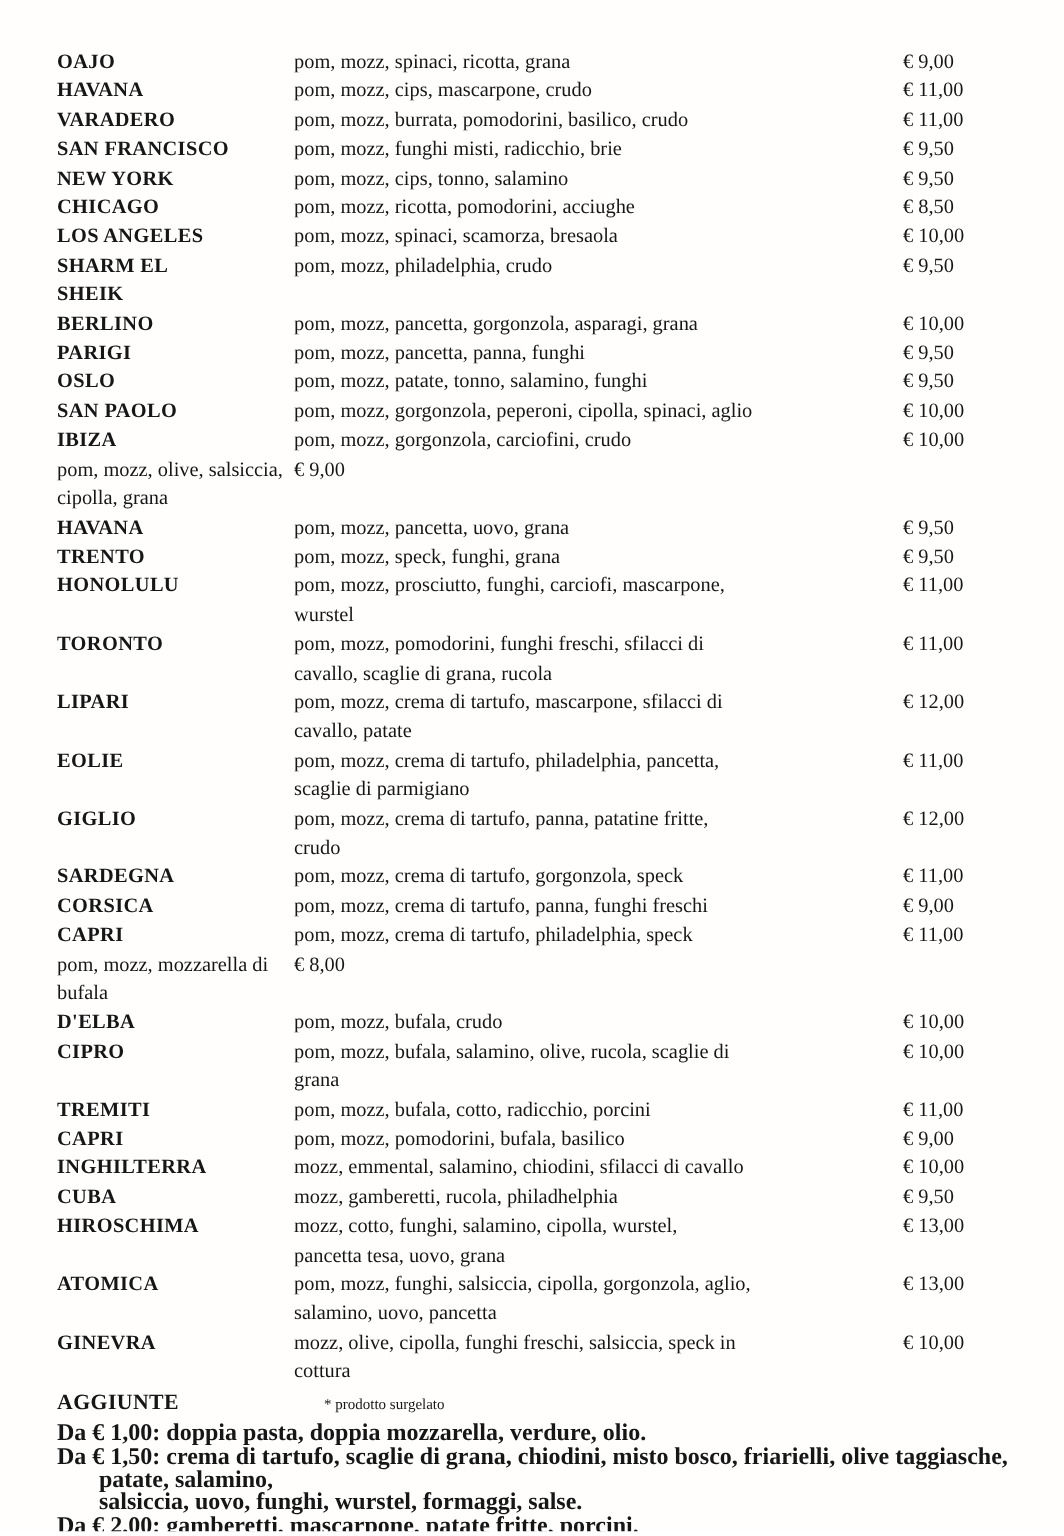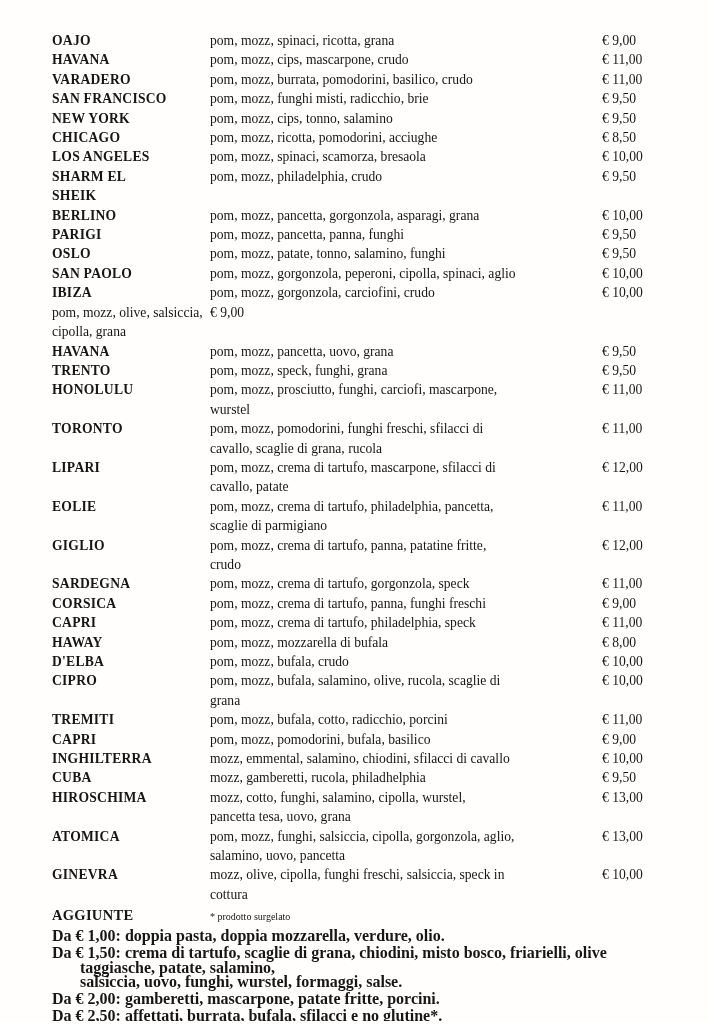--- a/index.html
+++ b/index.html
@@ -2,21 +2,21 @@
 <html><head>
 <meta charset="utf-8">
 <style>
   html, body { margin: 0; padding: 0; background: #ffffff; }
   .page {
     position: relative;
     width: 709px;
     height: 1021px;
     background: #fffefd;
     box-sizing: border-box;
-    padding: 31px 37px 0 52px;
+    padding: 31px 37px 0 38px;
     font-family: "Liberation Serif", "DejaVu Serif", serif;
     color: #161616;
     overflow: hidden;
   }
   .rows { }
   .row {
     display: grid;
     grid-template-columns: 158px 1fr 70px;
     font-size: 13.6px;
     line-height: 19.4px;
@@ -30,20 +30,21 @@
   .ing { white-space: pre-line; }
   .price { text-align: left; white-space: nowrap; }
 
   .footer { margin-top: 2px; }
   .footer-head {
     display: grid;
     grid-template-columns: 158px 1fr;
     align-items: baseline;
     line-height: 18px;
     margin-bottom: 3px;
+    gap: 20px;
   }
   .agg-title {
     font-weight: 700;
     font-size: 14.5px;
     letter-spacing: 0.3px;
   }
   .note { font-size: 10px; }
   .fline {
     font-size: 16px;
     line-height: 14.8px;
@@ -202,21 +203,20 @@
     <div class="price">€ 9,00</div>
   </div>
 
   <div class="row">
     <div class="name">CAPRI</div>
     <div class="ing">pom, mozz, crema di tartufo, philadelphia, speck</div>
     <div class="price">€ 11,00</div>
   </div>
 
   <div class="row">
-    <div class="name">HAWAY</div>
     <div class="ing">pom, mozz, mozzarella di bufala</div>
     <div class="price">€ 8,00</div>
   </div>
 
   <div class="row">
     <div class="name">D'ELBA</div>
     <div class="ing">pom, mozz, bufala, crudo</div>
     <div class="price">€ 10,00</div>
   </div>
 

